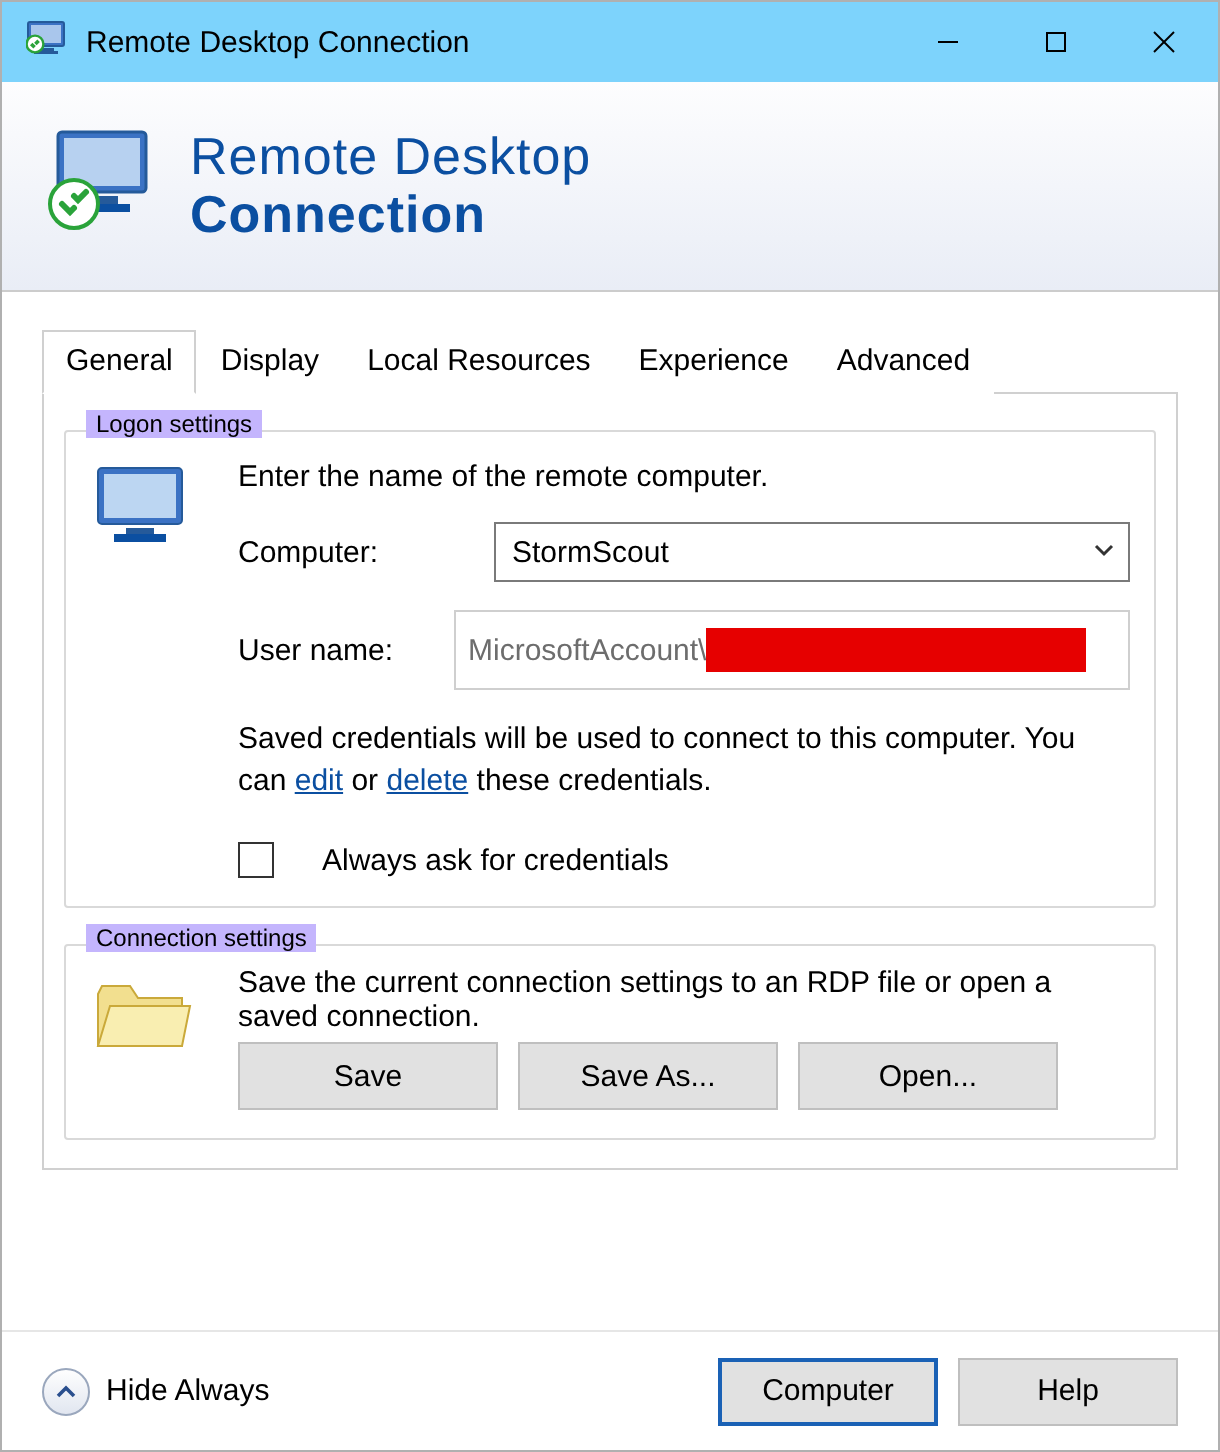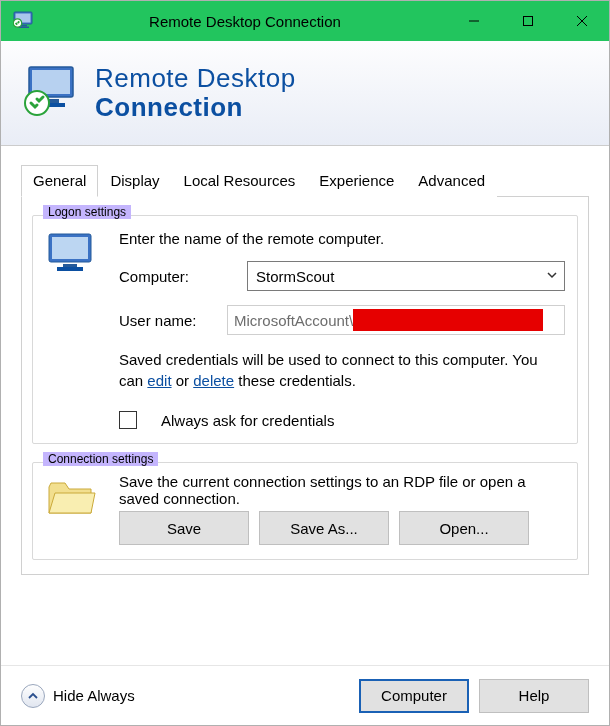--- a/index.html
+++ b/index.html
@@ -1,18 +1,18 @@
 <!DOCTYPE html>
 <html><head>
 <meta charset="utf-8">
 <style>
   * { box-sizing: border-box; margin: 0; padding: 0; }
   html, body { width: 610px; height: 726px; font-family: "Segoe UI", Tahoma, sans-serif; font-size: 15px; color: #000; background: #fff; }
   .window { width: 610px; height: 726px; border: 1px solid #b0b0b0; display: flex; flex-direction: column; background: #fff; }
-  .titlebar { height: 40px; display: flex; align-items: center; background: #22c55e; text-align: center; }
+  .titlebar { height: 40px; display: flex; align-items: center; background: #7dd3fc; }
   .titlebar .tb-icon { margin-left: 12px; margin-right: 10px; }
   .titlebar .tb-title { flex: 1; font-size: 15px; color: #000; }
   .win-btn { width: 54px; height: 40px; display: flex; align-items: center; justify-content: center; color: #111; background: transparent; }
   .win-btn svg { display: block; }
   .banner { height: 105px; background: linear-gradient(180deg, #fdfdfe 0%, #e9edf6 100%); display: flex; align-items: center; padding-left: 22px; border-bottom: 1px solid #ccc; }
   .banner .banner-icon { margin-right: 14px; }
   .banner .banner-text { display: flex; flex-direction: column; line-height: 1.1; }
   .banner .line1 { font-size: 26px; color: #0b4fa1; font-weight: 400; letter-spacing: .5px; }
   .banner .line2 { font-size: 26px; color: #0b4fa1; font-weight: 700; letter-spacing: .5px; }
   .content { flex: 1; padding: 18px 20px 0 20px; background: #fff; }
@@ -22,21 +22,21 @@
   .tabarea { border: 1px solid #d0d0d0; border-top: none; padding: 10px 10px 14px 10px; }
   .gbox { border: 1px solid #d9d9d9; border-radius: 2px; padding: 10px 12px 14px 12px; margin-top: 8px; position: relative; }
   .gbox .legend { position: absolute; top: -11px; left: 10px; background: #c4b5fd; padding: 0 5px; font-size: 12px; color: #000; }
   .logon-body { display: grid; grid-template-columns: 68px 1fr; column-gap: 6px; }
   .mon-icon { margin-top: 4px; }
   .logon-right { display: flex; flex-direction: column; gap: 14px; }
   .logon-right .instr { margin-top: 4px; }
   .form-row { display: grid; grid-template-columns: 108px 1fr; align-items: center; }
   .combo { position: relative; height: 30px; border: 1px solid #7a7a7a; background: #fff; display: flex; align-items: center; padding: 0 26px 0 8px; margin-left: 20px; }
   .combo .arrow { position: absolute; right: 5px; top: 6px; }
-  .username-box { height: 30px; border: 1px solid #cfcfcf; background: #fff; display: flex; align-items: center; padding: 0 6px 0 6px; color: #6d6d6d; }
+  .username-box { height: 40px; border: 1px solid #cfcfcf; background: #fff; display: flex; align-items: center; padding: 0 6px 0 6px; color: #6d6d6d; }
   .username-box .redact { flex: 0 0 auto; width: 190px; height: 22px; background: #e60000; margin-left: 0; }
   .saved-text { line-height: 1.4; }
   .saved-text a { color: #0b4fa1; text-decoration: underline; cursor: pointer; }
   .chkrow { display: flex; align-items: center; gap: 24px; margin-top: 6px; }
   .chk { width: 18px; height: 18px; border: 1px solid #333; background: #fff; }
   .conn-body { display: grid; grid-template-columns: 68px 1fr; column-gap: 6px; }
   .folder-icon { margin-top: 2px; }
   .conn-right { display: flex; flex-direction: column; gap: 4px; }
   .btnrow { display: grid; grid-template-columns: repeat(3, 130px); gap: 10px; }
   .btn { height: 34px; border: 1px solid #bfbfbf; background: #e1e1e1; display: flex; align-items: center; justify-content: center; font-size: 15px; }

